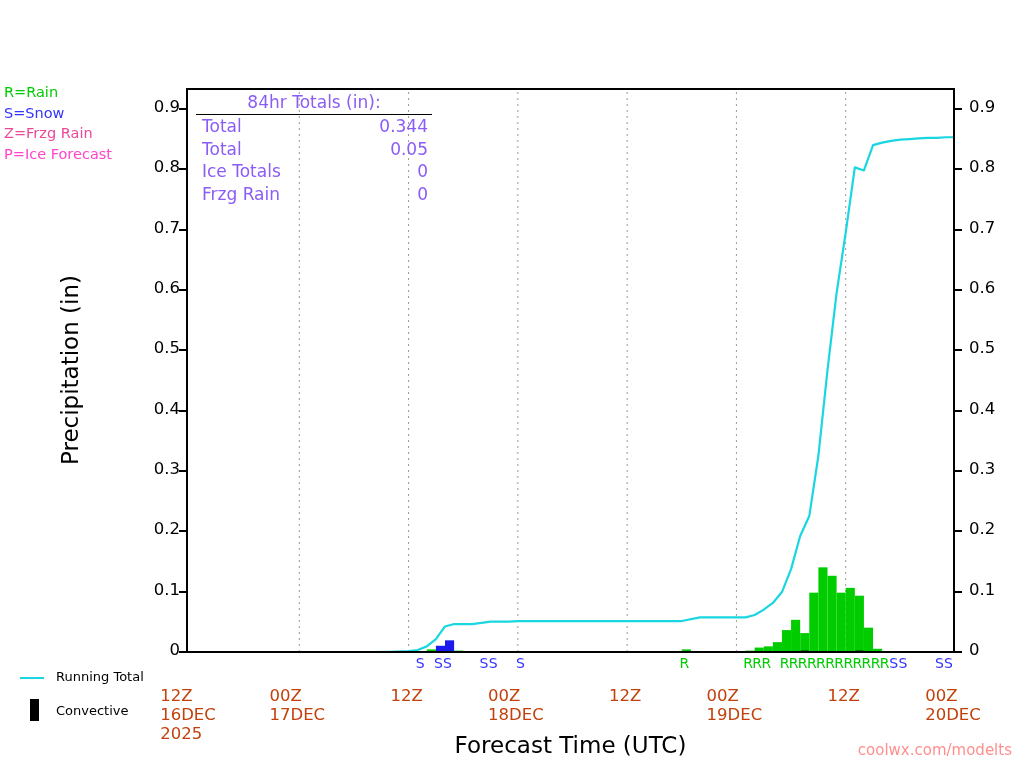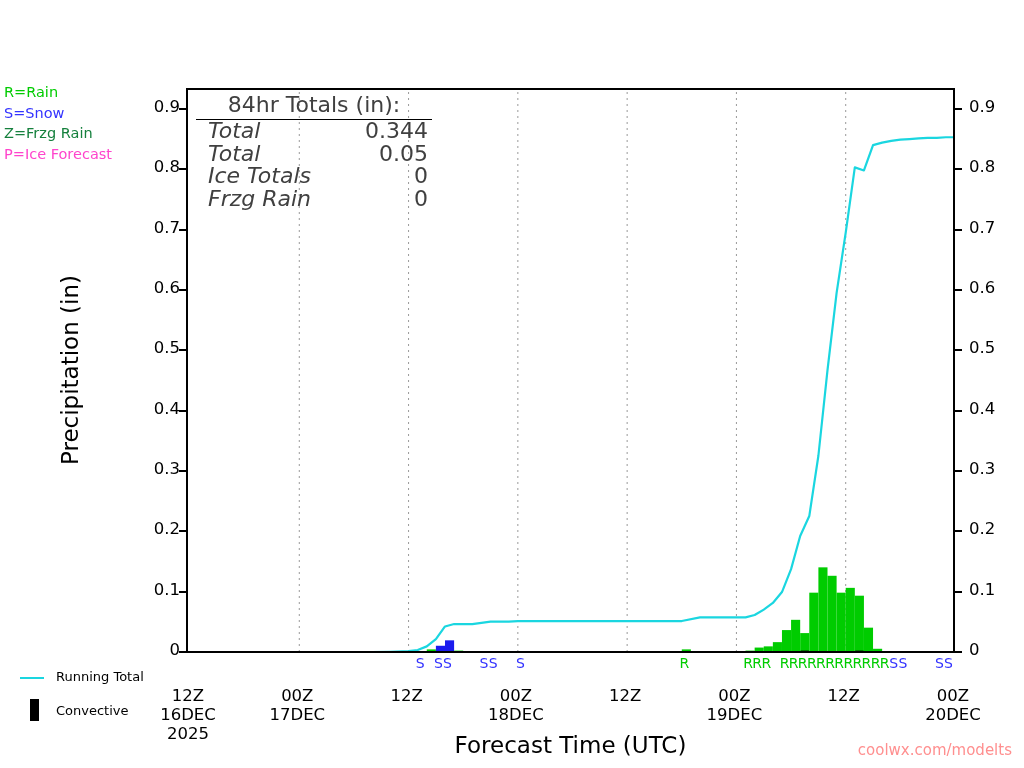--- a/index.html
+++ b/index.html
@@ -84,23 +84,22 @@
   .ytick-right { text-align: left; width: 46px; }
   .ytick-mark {
     position: absolute;
     width: 7px;
     height: 0;
     border-top: 2px solid #000000;
   }
 
   .xtick-group {
     position: absolute;
-    text-align: center;
     font-size: 16.5px;
-    color: #000000;
+    color: #c2410c;
     white-space: nowrap;
     transform: translateX(-50%);
   }
   .xtick-group .l1 { display: block; }
   .xtick-group .l2 { display: block; }
   .xtick-group .l3 { display: block; }
 
   
   #ptype-row { left: 186px; top: 655px; width: 769px; height: 18px; }
   .ptype-letter {
@@ -134,54 +133,54 @@
   
   #watermark {
     right: 12px; top: 741px;
     font-size: 15px; color: #ff8f8f; white-space: nowrap;
   }
 
   
   #totals-box {
     left: 192px; top: 92px;
     width: 248px;
-    font-size: 22px;
-    color: #404040;
+    font-size: 17px;
+    color: #8b5cf6;
   }
   #totals-header {
     position: relative;
     text-align: center;
     padding-bottom: 2px;
     border-bottom: 1.5px solid #000000;
     width: 236px;
     margin-left: 4px;
     white-space: nowrap;
   }
   .totals-row {
     position: relative;
     height: 22.5px;
     line-height: 22.5px;
     white-space: nowrap;
   }
-  .totals-row .tname { position: absolute; left: 16px; font-style: italic; }
+  .totals-row .tname { position: absolute; left: 10px; }
   .totals-row .tval  { position: absolute; left: 0px; width: 236px; text-align: right; }
 
   
   svg.layer { position: absolute; left: 0; top: 0; overflow: visible; }
 </style>
 </head>
 <body>
 
 <div id="stage">
 
 
   <div class="abs" id="ptype-legend">
       <div style="color: rgb(0, 204, 0);">R=Rain</div>
       <div style="color: rgb(51, 51, 255);">S=Snow</div>
-      <div style="color: #15803d;">Z=Frzg Rain</div>
+      <div style="color: #ec4899;">Z=Frzg Rain</div>
       <div style="color: rgb(255, 68, 204);">P=Ice Forecast</div>
     </div>
 
   <div class="abs" id="y-axis-label">
     <span>Precipitation (in)</span>
   </div>
 
   <div class="abs" id="plot-frame">
     <div id="plot-inner">
       <svg class="layer" id="svg-plot" width="765" height="561">

